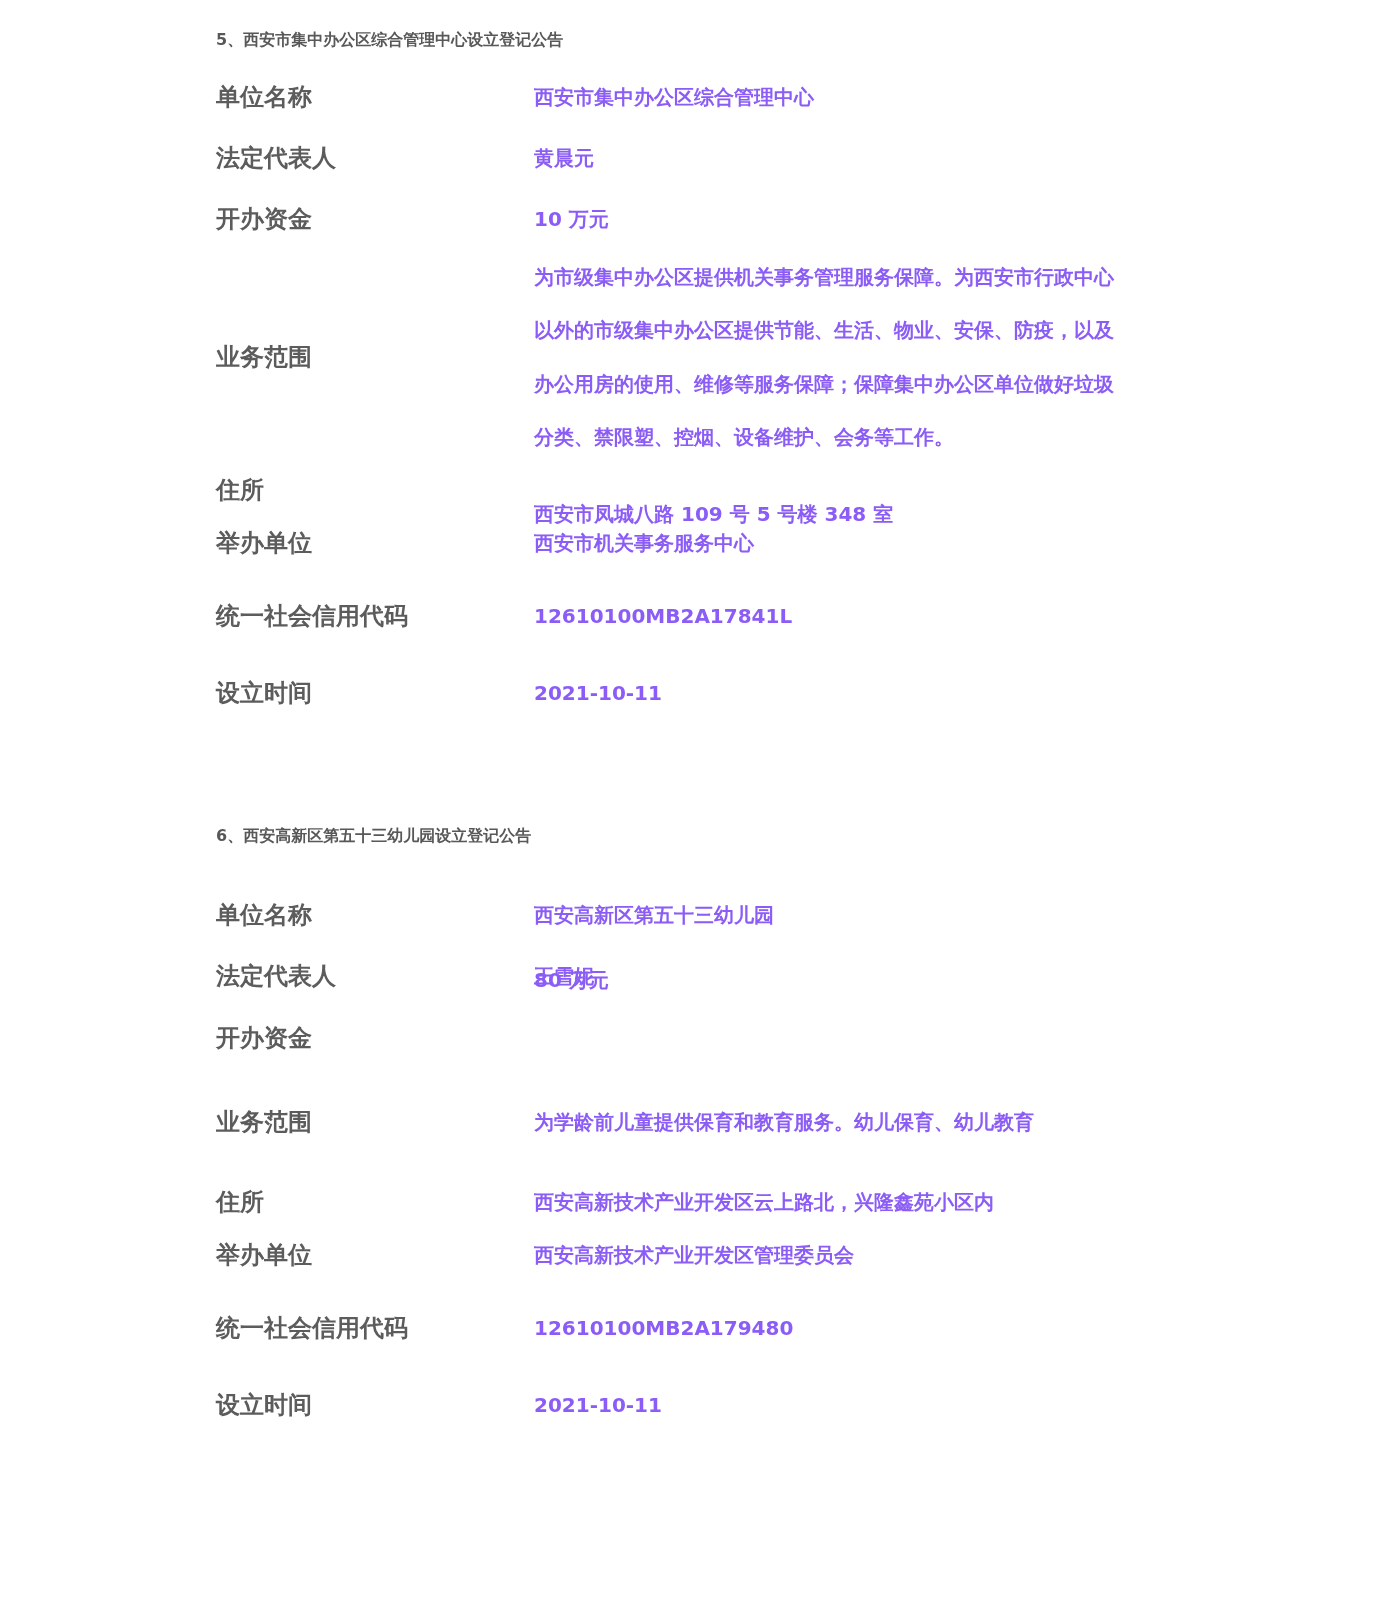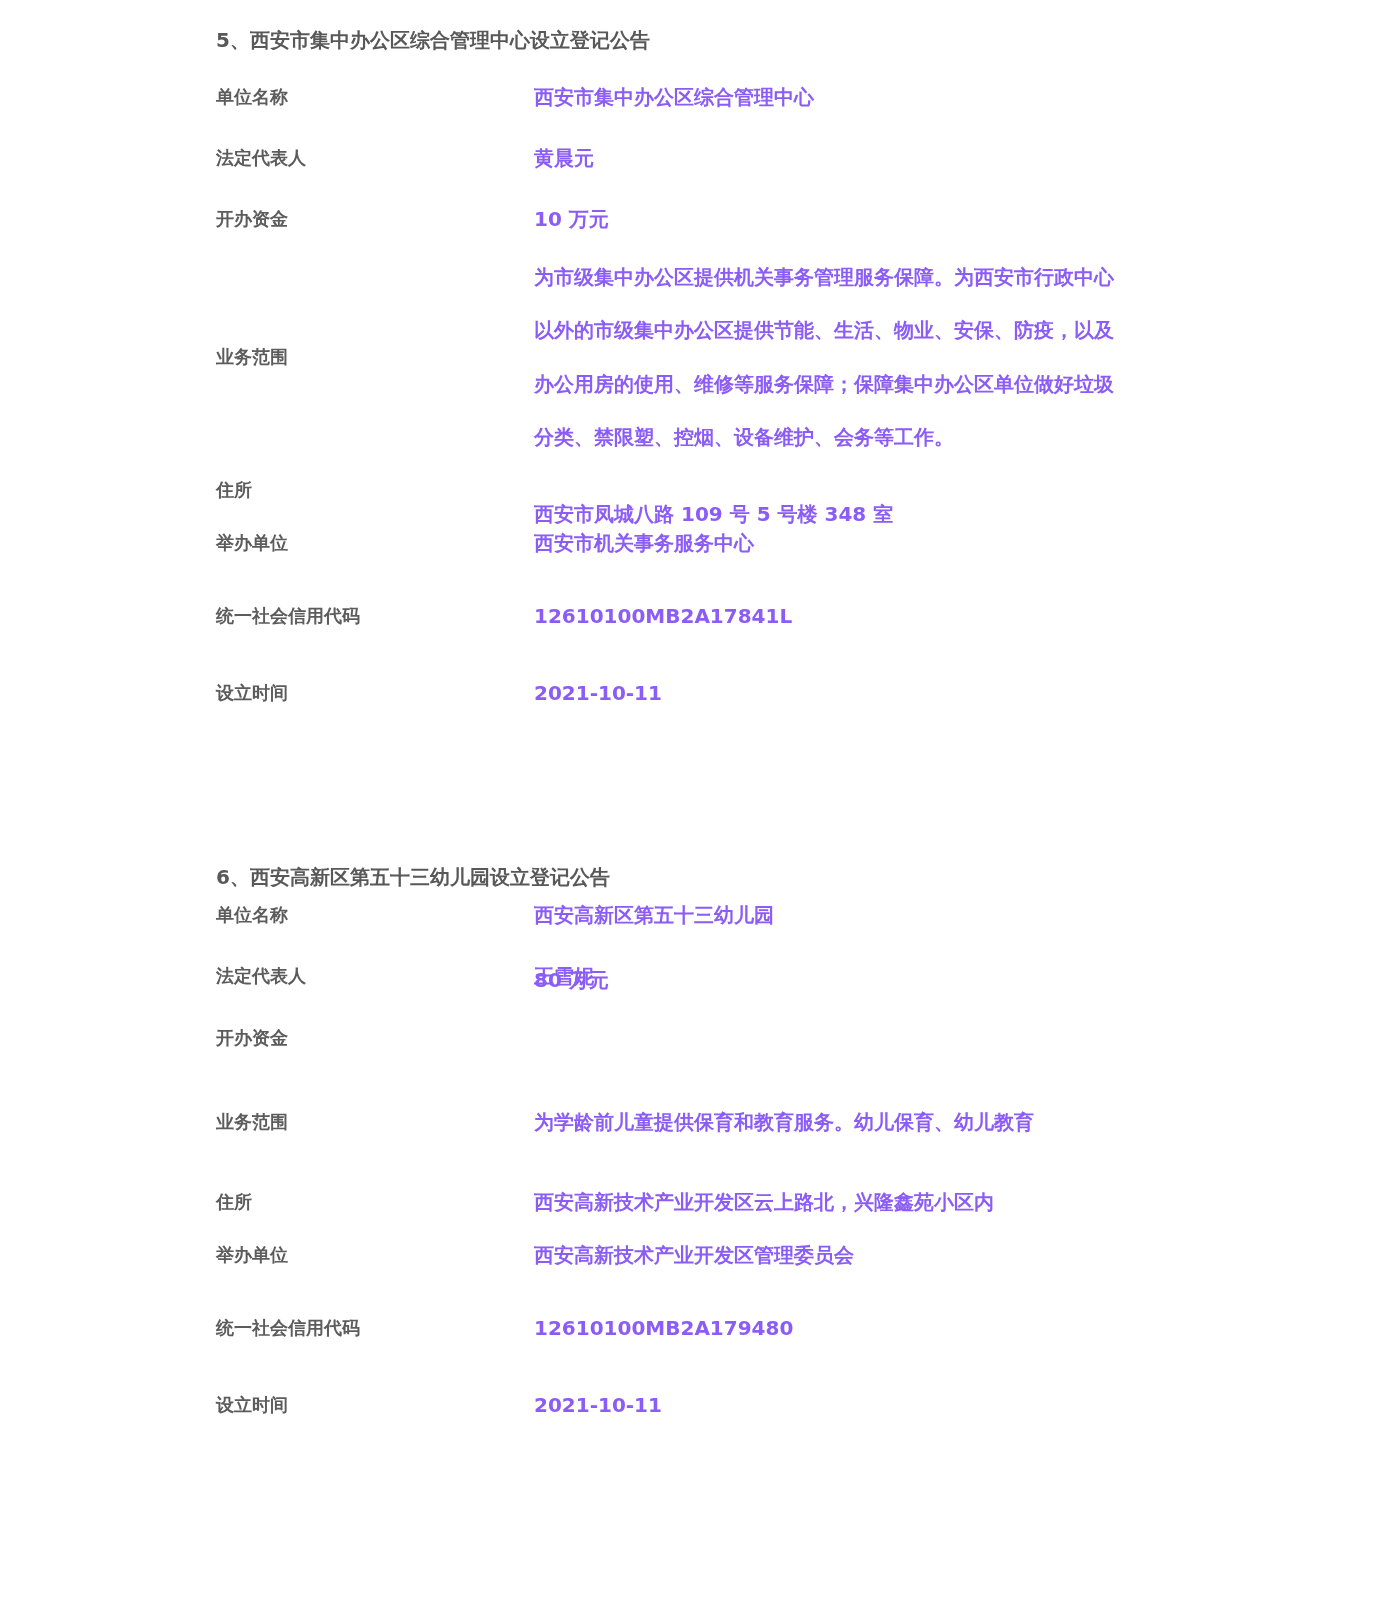--- a/index.html
+++ b/index.html
@@ -16,30 +16,30 @@
       color: #5a5a5a;
     }
     .notice {
       position: absolute;
       left: 0;
       width: 1383px;
     }
     .notice-title {
       position: absolute;
       left: 216px;
-      font-size: 20px;
+      font-size: 16px;
       font-weight: bold;
       white-space: nowrap;
       color: #585858;
       line-height: 24px;
     }
     .row-label {
       position: absolute;
       left: 216px;
-      font-size: 18px;
+      font-size: 24px;
       font-weight: bold;
       white-space: nowrap;
       color: #5c5c5c;
       line-height: 24px;
     }
     .row-value {
       position: absolute;
       left: 534px;
       font-size: 20px;
       font-weight: bold;
@@ -76,21 +76,21 @@
   <div class="row-value" style="top:531px;">西安市机关事务服务中心</div>
 
   <div class="row-label" style="top:604px;">统一社会信用代码</div>
   <div class="row-value" style="top:604px;">12610100MB2A17841L</div>
 
   <div class="row-label" style="top:681px;">设立时间</div>
   <div class="row-value" style="top:681px;">2021-10-11</div>
 </div>
 
 <div class="notice">
-  <div class="notice-title" style="top:865px;text-align:center;">6、西安高新区第五十三幼儿园设立登记公告</div>
+  <div class="notice-title" style="top:824px;text-align:center;">6、西安高新区第五十三幼儿园设立登记公告</div>
 
   <div class="row-label" style="top:903px;">单位名称</div>
   <div class="row-value" style="top:903px;">西安高新区第五十三幼儿园</div>
 
   <div class="row-label" style="top:964px;">法定代表人</div>
   <div class="row-value" style="top:964px;">王雪妮</div>
 
   <div class="row-label" style="top:1026px;">开办资金</div>
   <div class="row-value" style="top:968px;">80 万元</div>
 

